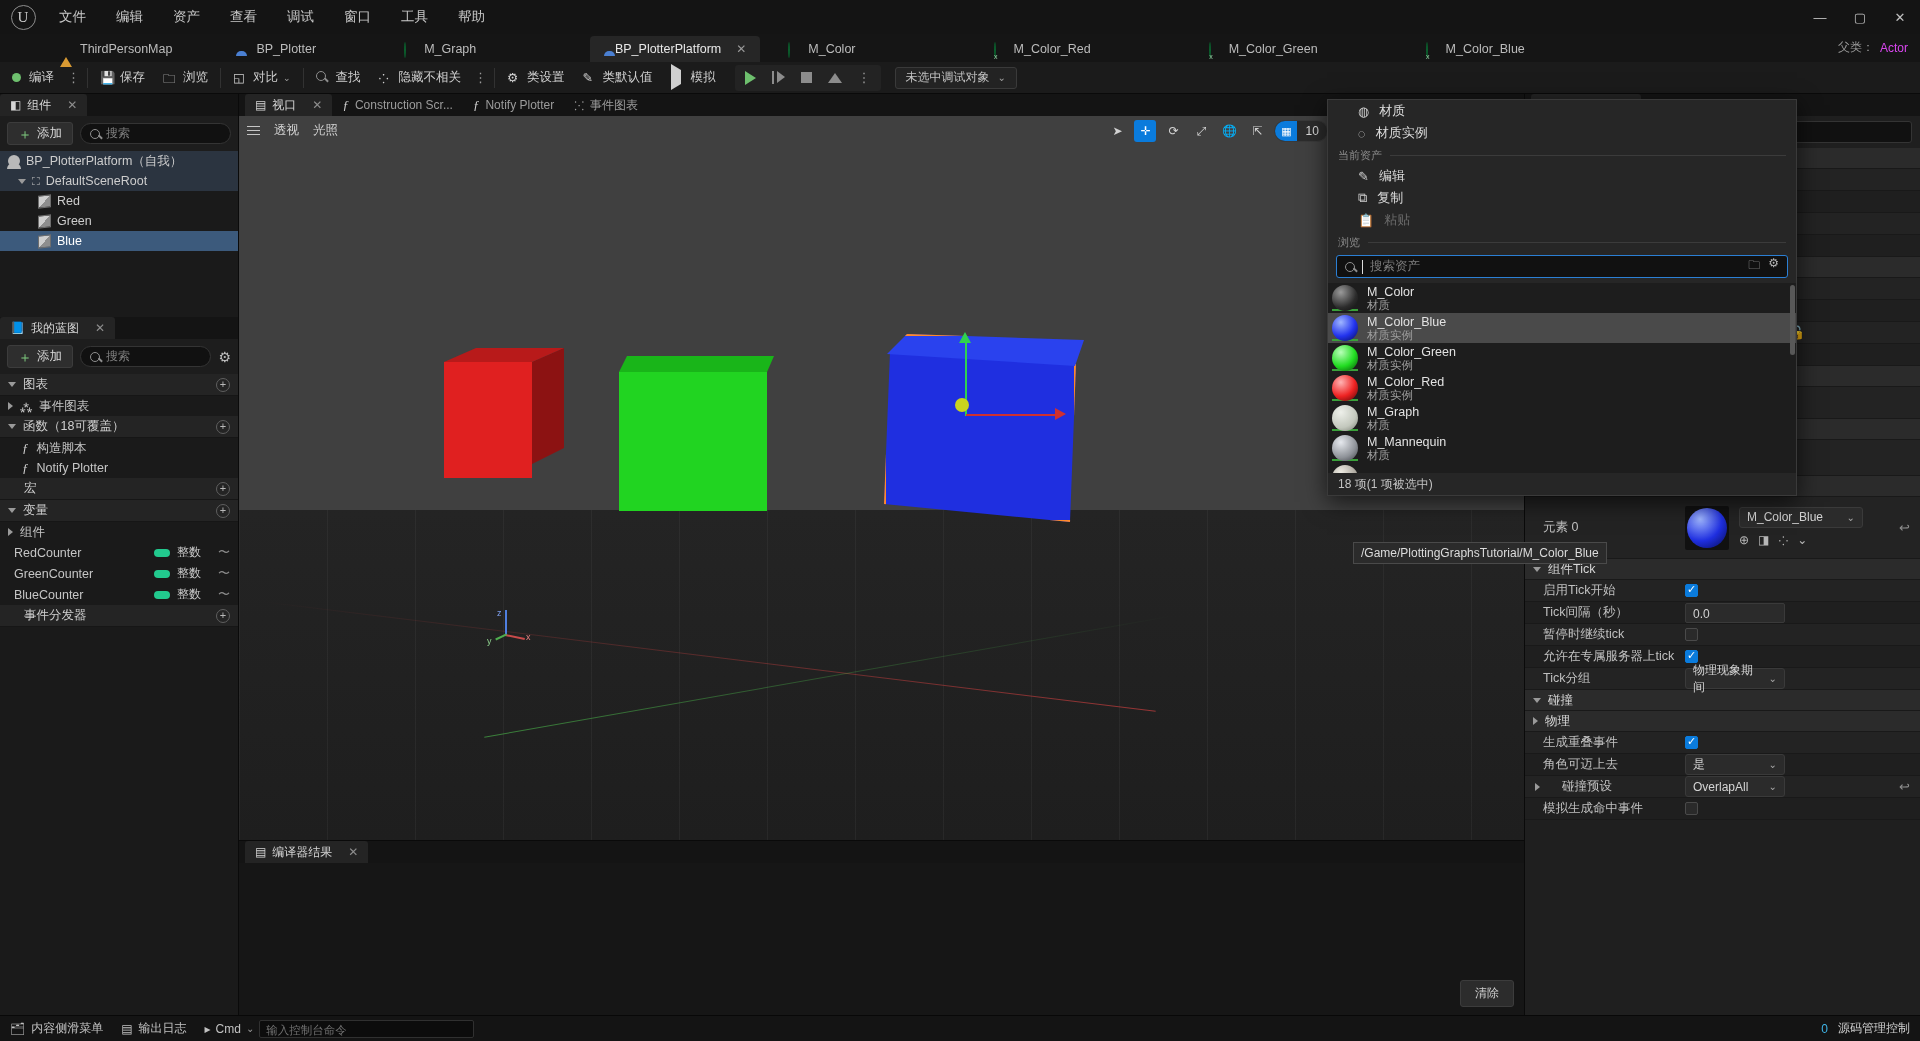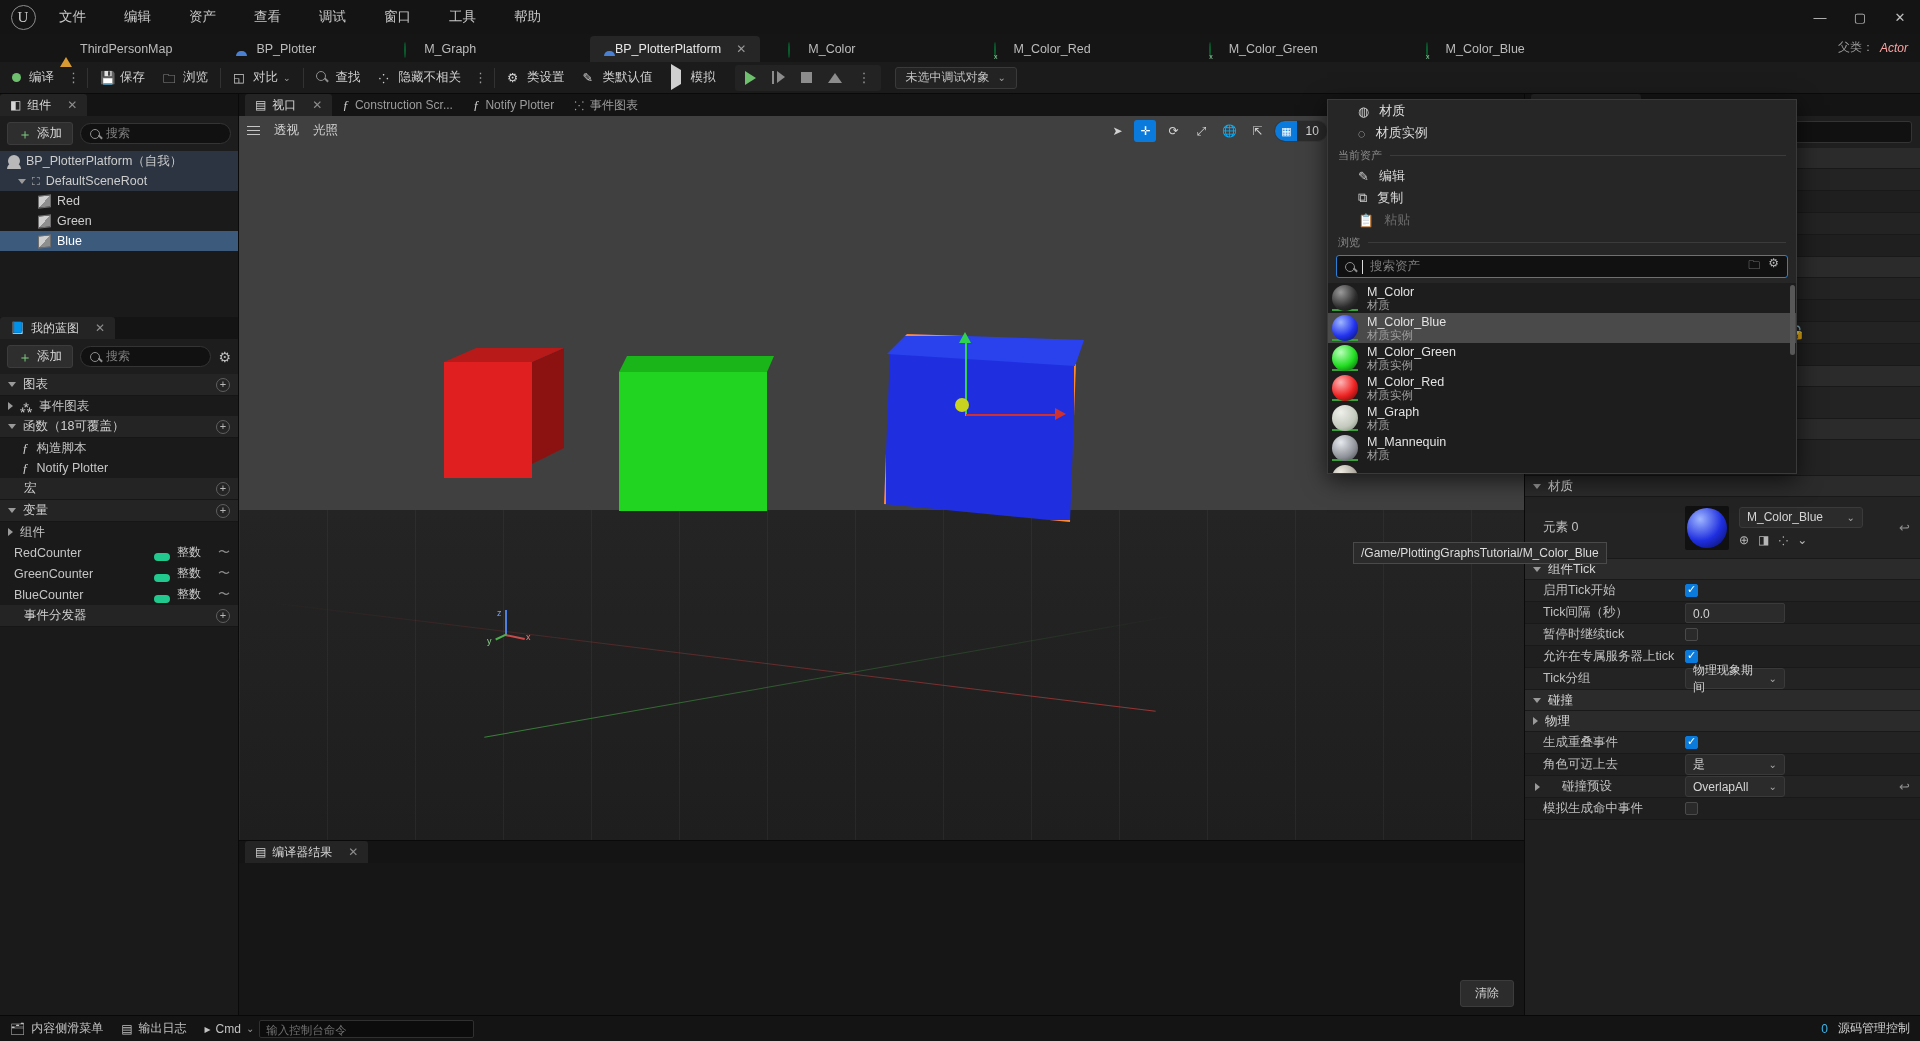--- a/index.html
+++ b/index.html
@@ -7,39 +7,39 @@
     width:1920px; height:1041px; overflow:hidden;
     background:#0d0d0d; color:#d2d2d2;
     font-family:"Liberation Sans", sans-serif; font-size:13px;
   }
   .app { position:relative; width:1920px; height:1041px; display:flex; flex-direction:column; }
 
   
   .menubar { height:34px; background:#141414; display:flex; align-items:center; flex:0 0 34px; position:relative; }
   .ue-logo { width:46px; height:34px; display:flex; align-items:center; justify-content:center; }
   .ue-logo .circ { width:25px;height:25px;border-radius:50%;border:1.5px solid #8d8d8d;display:flex;align-items:center;justify-content:center;font-family:"Liberation Serif",serif;font-size:15px;color:#cfcfcf; }
-  .menu-items { display:flex; align-items:center; gap:12px; }
+  .menu-items { display:flex; align-items:center; gap:4px; }
   .menu-item { padding:4px 13px; color:#c8c8c8; font-size:13.5px; }
   .win-btns { position:absolute; right:0; top:0; height:34px; display:flex; align-items:center; }
   .win-btn { width:40px;height:34px;display:flex;align-items:center;justify-content:center;color:#c0c0c0;font-size:13px; }
 
   
   .tabbar { height:28px; background:#151515; display:flex; align-items:flex-end; position:relative; flex:0 0 28px; }
   .tab { height:26px; display:flex; align-items:center; gap:7px; padding:0 14px; color:#bcbcbc; font-size:12.5px; position:relative; }
   .tab.active { background:#262626; border-top-left-radius:4px; border-top-right-radius:4px; color:#e8e8e8; }
   .tab .tabclose { margin-left:8px; color:#9a9a9a; font-size:12px; }
   .tab-ico { width:13px;height:13px;display:inline-block;position:relative; }
   .ico-map { width:0;height:0;border-left:6px solid transparent;border-right:6px solid transparent;border-bottom:10px solid #d89a33;margin-top:2px;}
   .ico-bp { width:11px;height:11px;border-radius:50%;background:#4a7fd1;margin-top:1px;position:relative;}
   .ico-bp:after{content:"";position:absolute;width:11px;height:5px;border-radius:5px 5px 0 0;background:#4a7fd1;left:0;top:8px;}
   .ico-mat { width:12px;height:12px;border-radius:50%;background:radial-gradient(circle at 35% 32%, #2ecc71, #0f7a3a 70%); border:1px solid #0b5c2c; margin-top:1px;}
   .ico-mati { width:12px;height:12px;border-radius:50%;background:radial-gradient(circle at 35% 32%, #2ecc71, #0f7a3a 70%); border:1px solid #0b5c2c; margin-top:1px; position:relative;}
   .ico-mati:after{content:"x";position:absolute;bottom:-3px;right:-3px;font-size:7px;color:#9ad6a8;}
   .parent-class { position:absolute; right:12px; top:5px; font-size:12px; color:#9b9b9b; display:flex; gap:6px; align-items:center;}
-  .parent-class b { color:#fca5a5; font-weight:normal;font-style:italic; }
+  .parent-class b { color:#d946ef; font-weight:normal; }
 
   
   .toolbar { height:32px; background:#1b1b1b; display:flex; align-items:center; flex:0 0 32px; border-bottom:1px solid #0a0a0a;}
   .tb-btn { display:flex; align-items:center; gap:5px; padding:0 9px; height:30px; color:#cfcfcf; font-size:12.5px; }
   .tb-sep { width:1px; height:20px; background:#323232; margin:0 3px; }
   .kebab { font-size:13px; color:#9a9a9a; padding:0 4px; letter-spacing:0; }
   .tb-ico { width:15px; height:15px; display:inline-block; position:relative; }
   .compile-dot { width:9px;height:9px;border-radius:50%;background:#6ec06e; position:absolute; left:3px; top:3px;}
   .play-tri { width:0;height:0;border-top:7px solid transparent;border-bottom:7px solid transparent;border-left:11px solid #6ec06e; }
   .sim-tri { width:0;height:0;border-top:6px solid transparent;border-bottom:6px solid transparent;border-left:10px solid #cfcfcf; }
@@ -80,21 +80,21 @@
   .actor-ico:after{content:"";position:absolute;left:-1px;top:8px;width:14px;height:6px;border-radius:6px 6px 0 0;background:#b9b9b9;}
   .scene-ico { color:#bfbfbf; font-size:11px; }
 
   .leftpane-bot { flex:1; display:flex; flex-direction:column; background:#1a1a1a; min-height:0; }
   .mb-list { flex:1; overflow:hidden;}
   .sec-row { height:22px; display:flex; align-items:center; gap:7px; padding:0 8px; background:#242424; font-size:12.5px; color:#d0d0d0; border-bottom:1px solid #161616;}
   .sec-row .plus-circ { margin-left:auto; width:14px;height:14px;border-radius:50%;border:1px solid #5f5f5f; color:#b9b9b9; font-size:11px; display:flex;align-items:center;justify-content:center; line-height:1;}
   .item-row { height:20px; display:flex; align-items:center; gap:8px; padding-left:22px; font-size:12.5px; color:#c6c6c6;}
   .fn-ico { font-family:"Liberation Serif", serif; font-style:italic; color:#cfcfcf; font-size:13px;}
   .var-row { height:21px; display:flex; align-items:center; padding:0 8px 0 14px; font-size:12.5px; color:#c6c6c6;}
-  .var-row .pill { margin-left:auto; display:flex; align-items:flex-end; gap:7px;}
+  .var-row .pill { margin-left:auto; display:flex; align-items:center; gap:7px;}
   .pill-dot { width:16px;height:8px;border-radius:4px; background:#22c98e;}
   .pill-type { font-size:12px;color:#c8c8c8;}
   .squig { color:#8d8d8d; font-size:12px; margin-left:10px;}
 
   
   .center { flex:1; display:flex; flex-direction:column; min-width:0; background:#0f0f0f;}
   .vp-tabs { height:22px; background:#141414; display:flex; align-items:flex-end; }
   .viewport { flex:1; position:relative; background:#404040; overflow:hidden; min-height:0;}
   .vp-toolbar-l { position:absolute; left:8px; top:6px; display:flex; gap:14px; align-items:center; font-size:12.5px; color:#d2d2d2; z-index:5;}
   .hamb { display:inline-flex;flex-direction:column;gap:2.5px;}
@@ -862,20 +862,21 @@
       <div class="asset-row">
         <div class="asset-thumb">
             <div class="sphere" style="width:26px;height:26px;background:radial-gradient(circle at 34% 28%,#efece4,#a9a59b 60%,#55524b);"></div>
           </div>
         <div class="asset-names">
           <span class="n" style="color:#8f8f8f">M_MannequinUE4_Body</span>
         </div>
       </div>
       <div class="pop-scroll"></div>
     </div>
+    <div class="asset-count">18 项(1 项被选中)</div>
   </div>
 
   <div class="tooltip">/Game/PlottingGraphsTutorial/M_Color_Blue</div>
 
   <div class="statusbar">
     <div class="sb-item">
       <span>🗂</span>
       <span>内容侧滑菜单</span>
     </div>
     <div class="sb-item">

